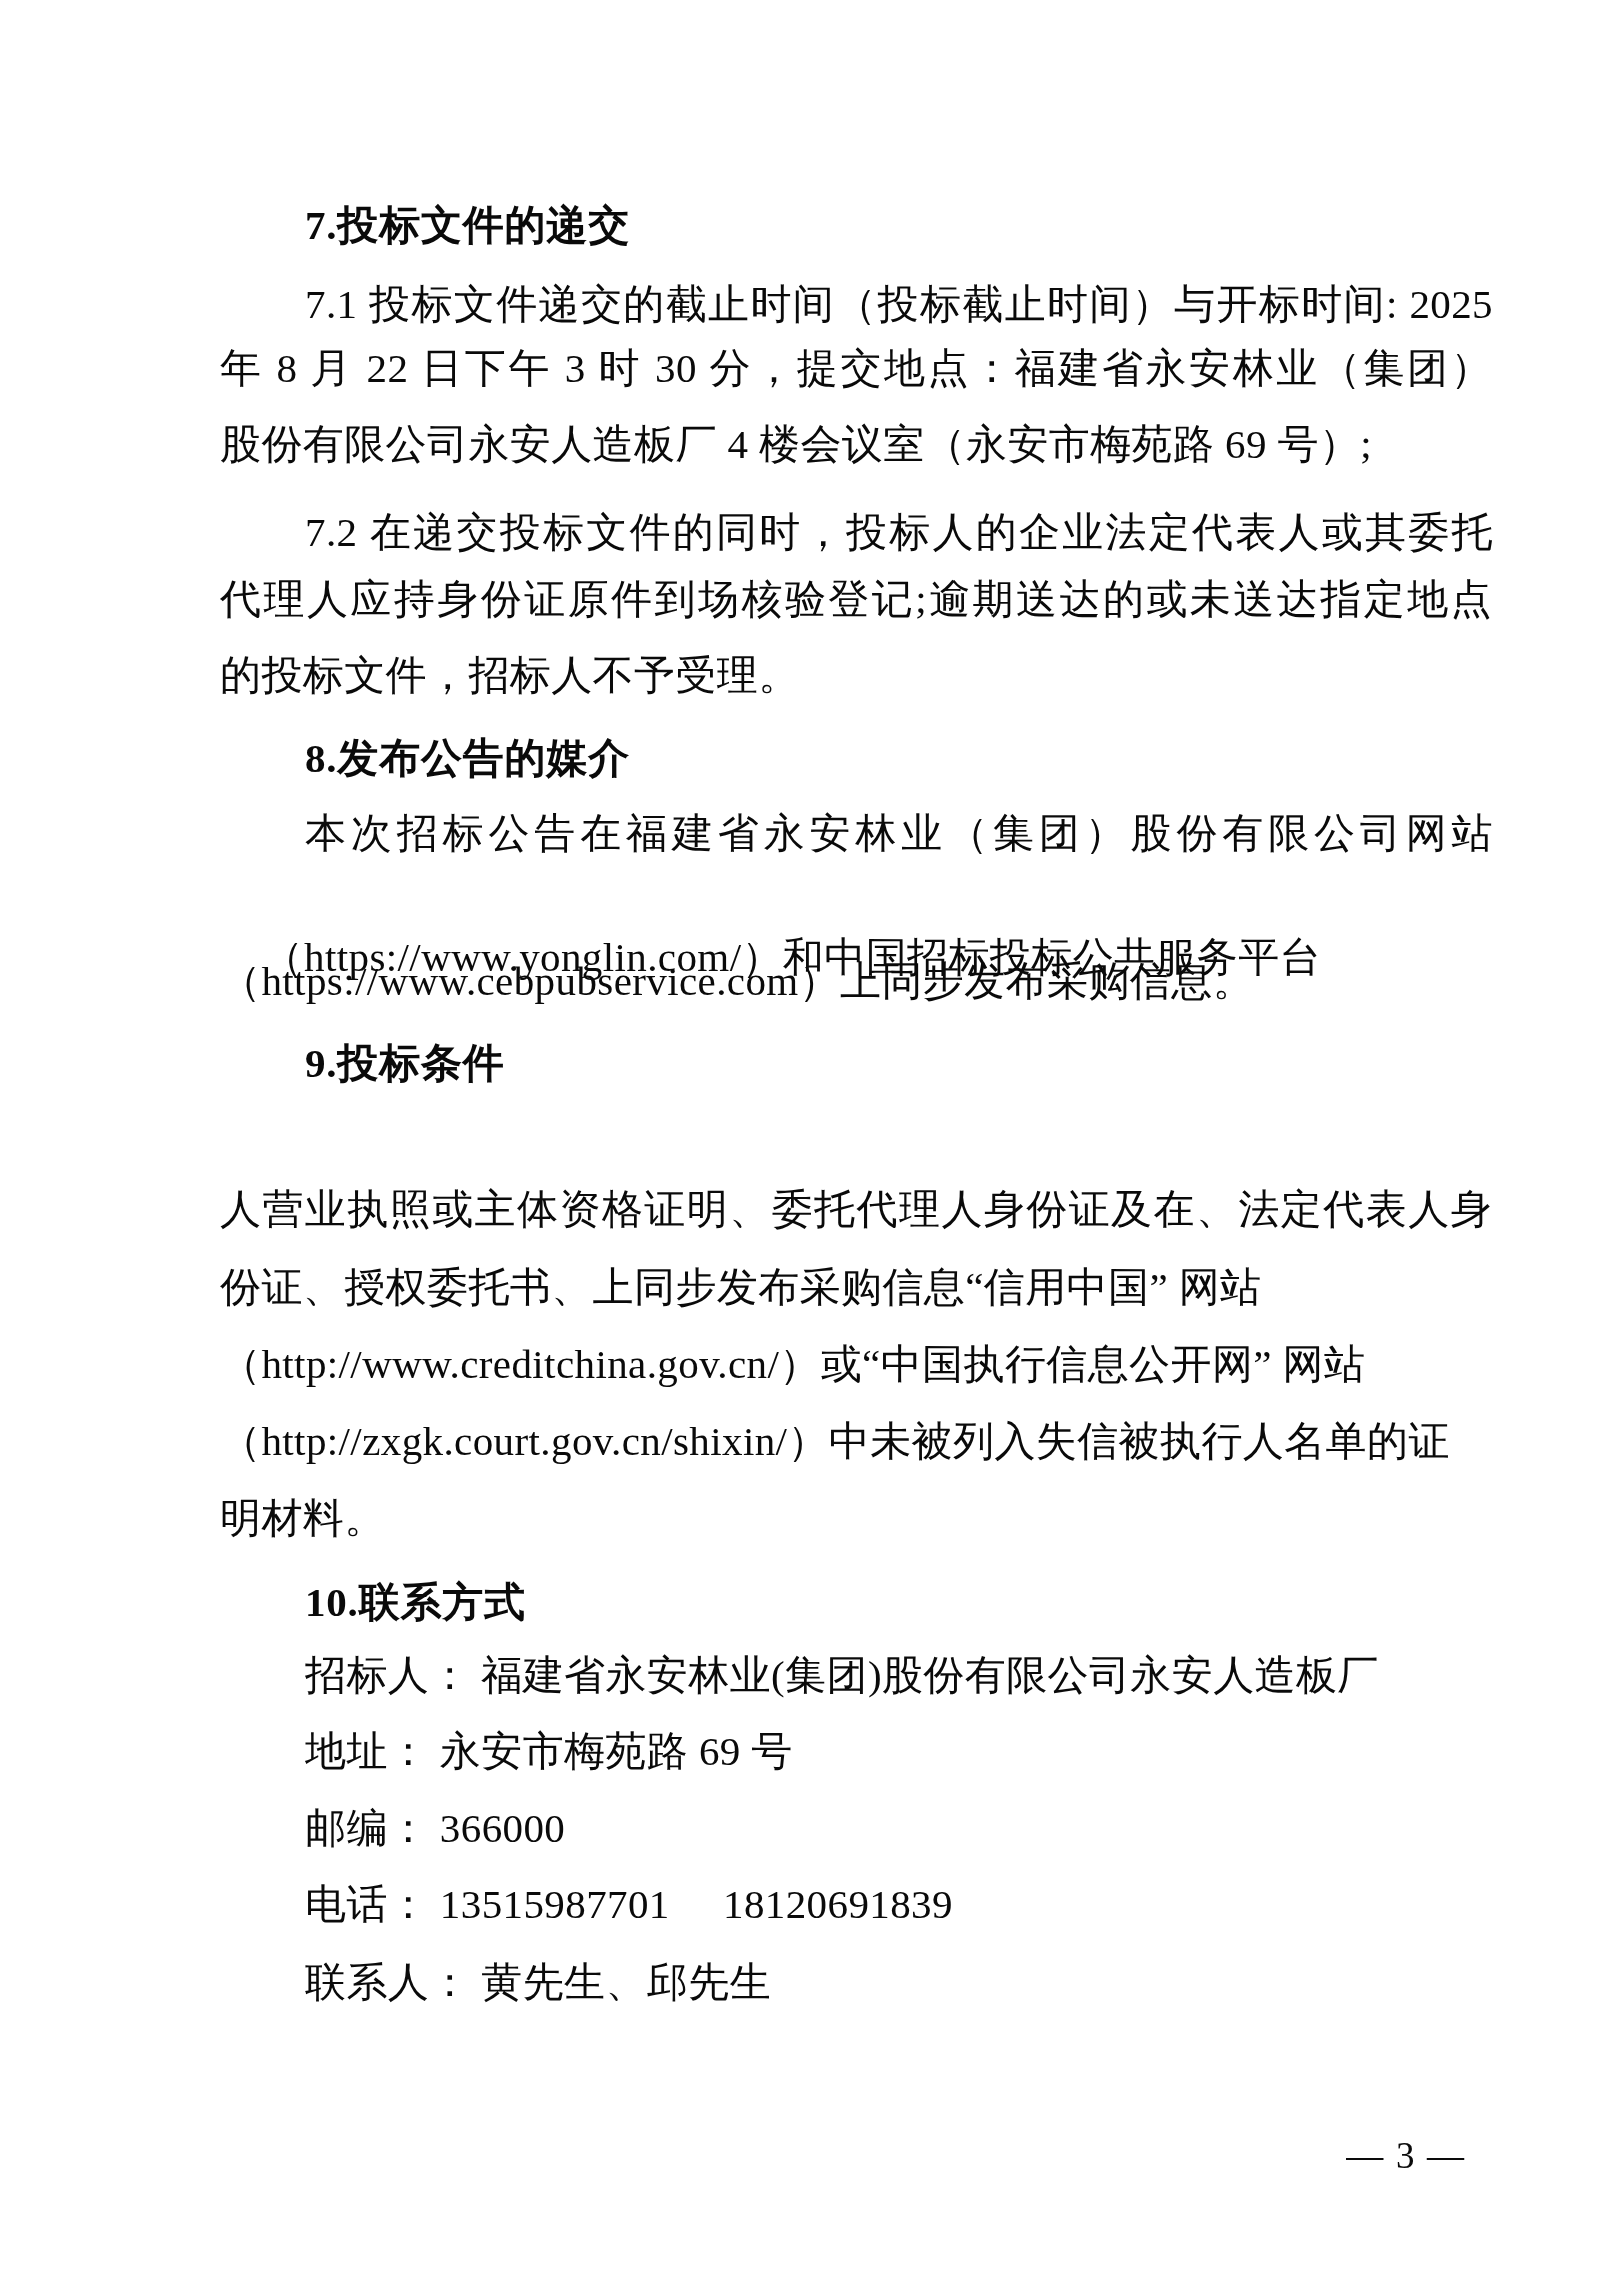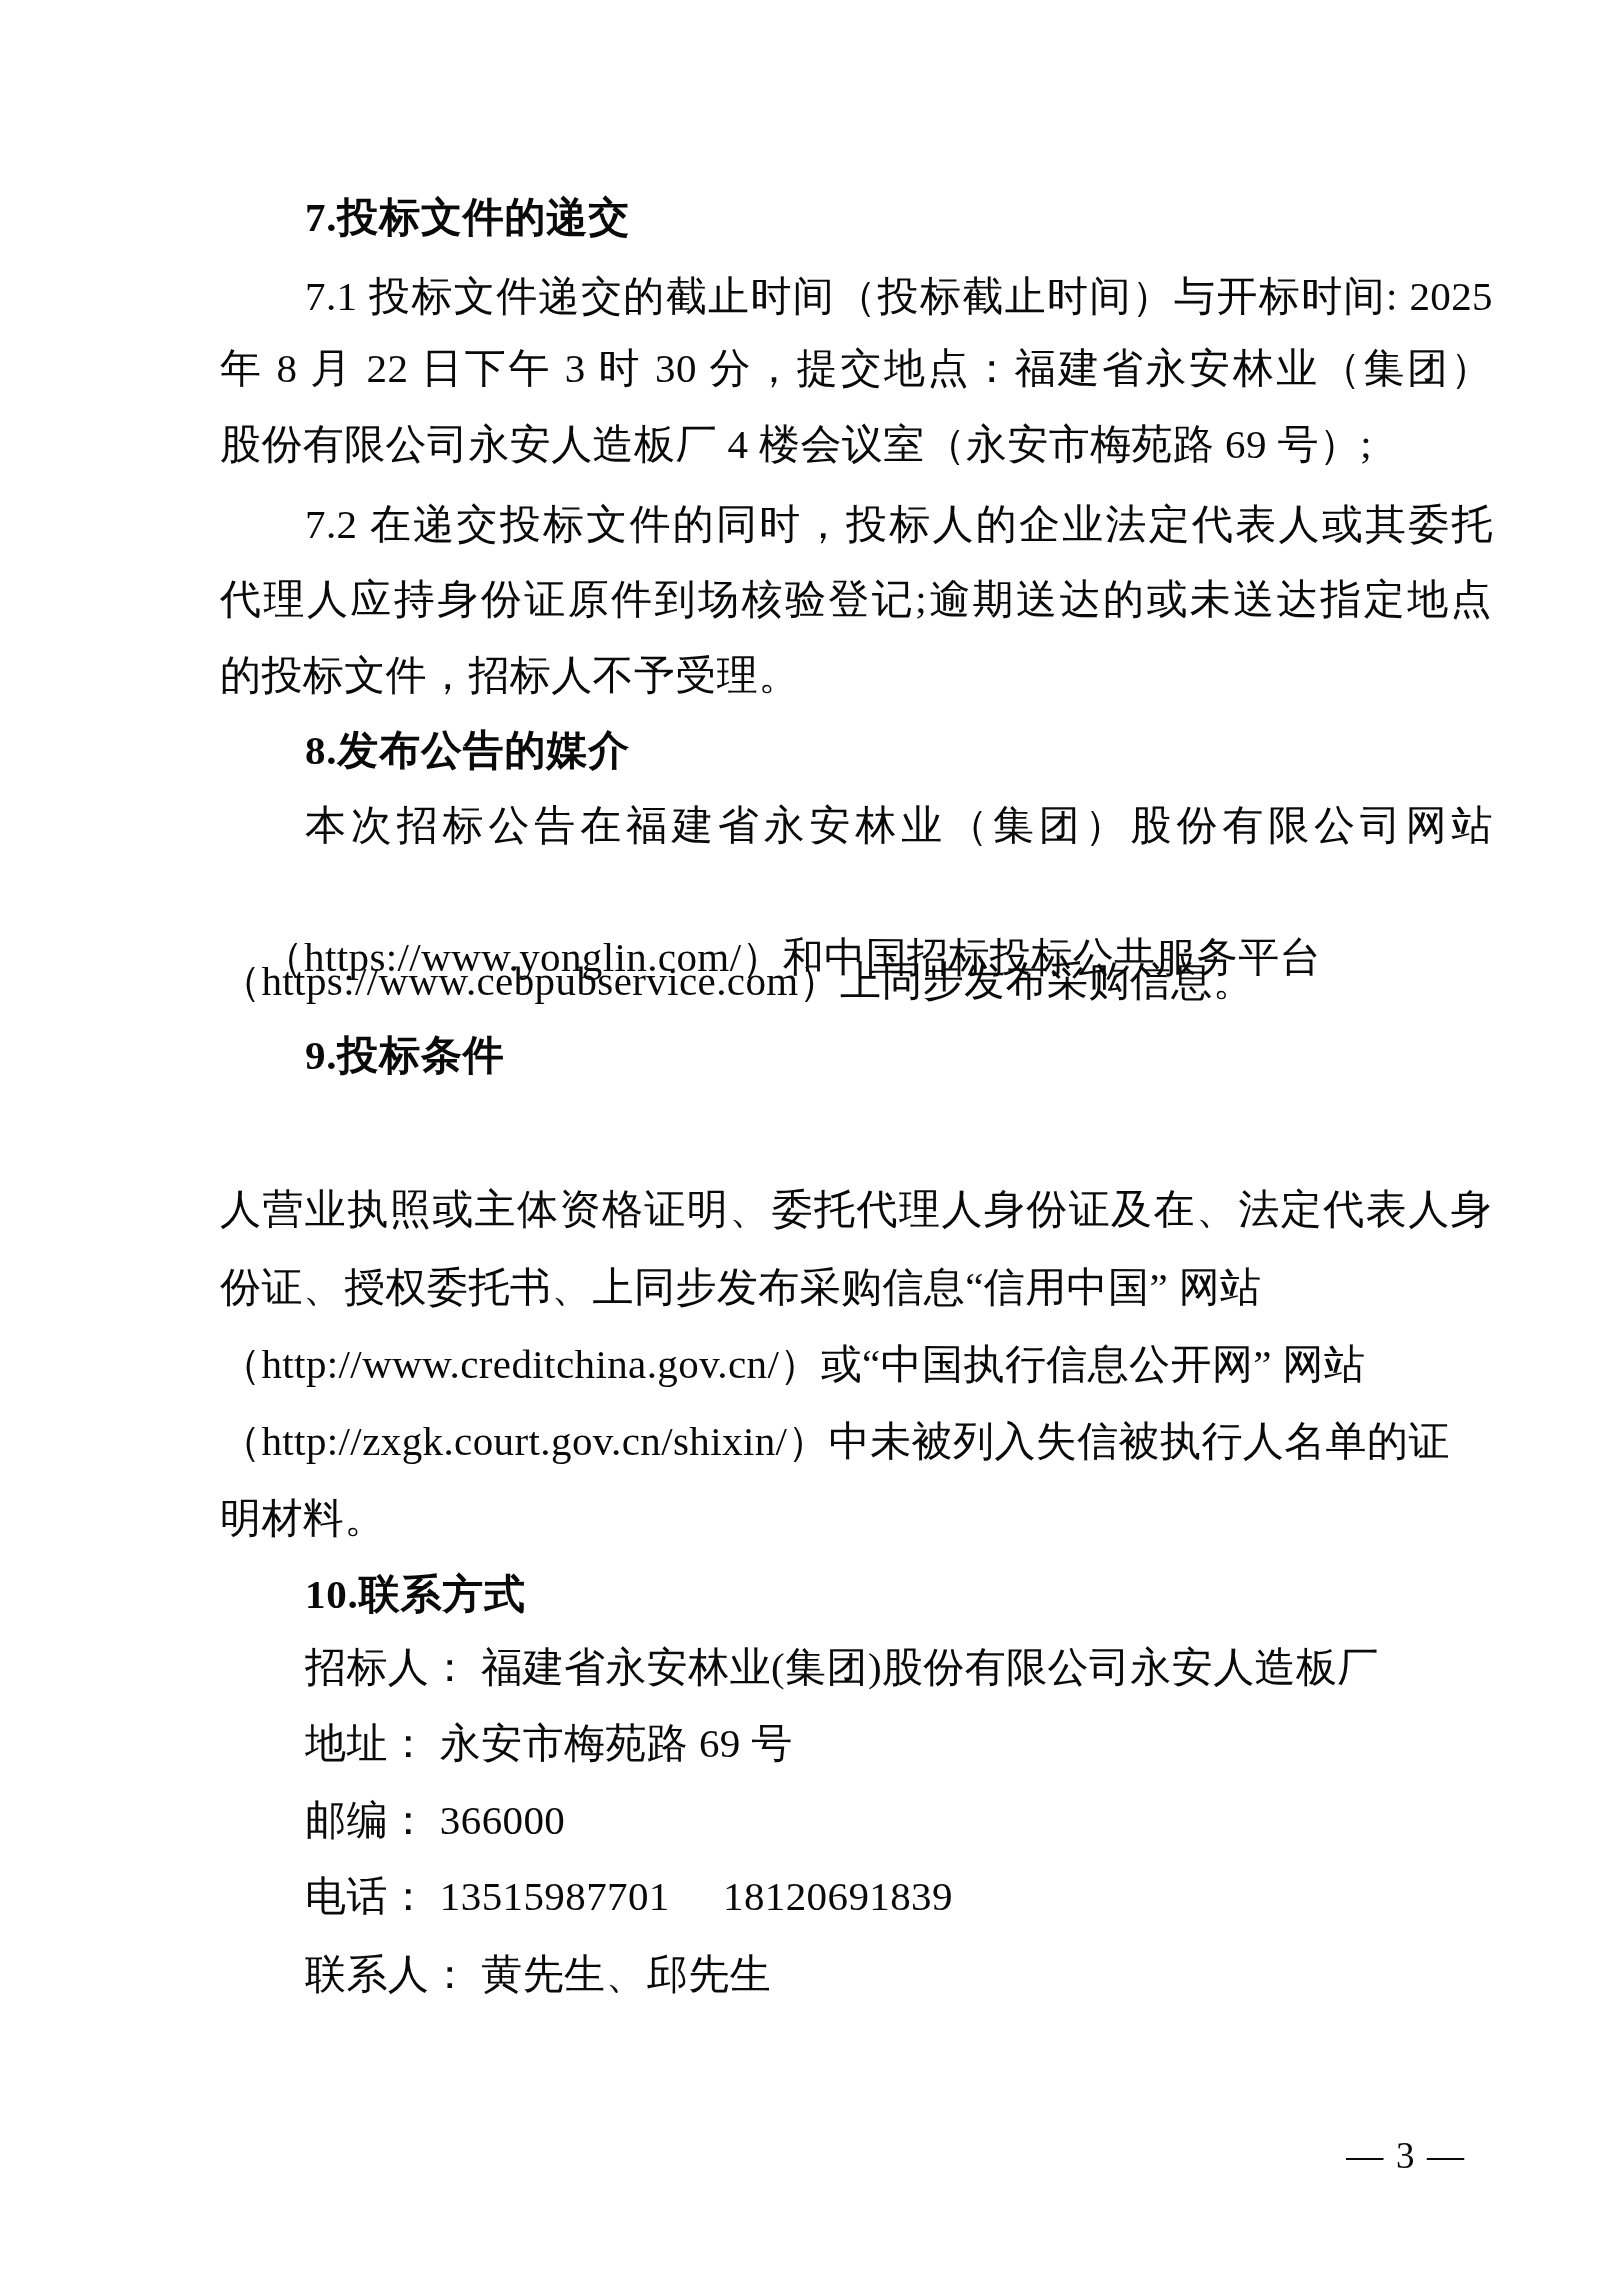--- a/index.html
+++ b/index.html
@@ -22,20 +22,21 @@
     width: 1272px;
     height: 54px;
     font-size: 41px;
     line-height: 54px;
     white-space: pre;           
     letter-spacing: 0.4px;
   }
   .line.indent {
     padding-left: 85px;
     width: 1188px;
+    margin-top: 8px;
   }
   .line.justify {
     white-space: normal;
     text-align: justify;
     text-align-last: justify;
   }
   .line.heading {
     font-weight: 700;
     letter-spacing: 0.8px;
   }

